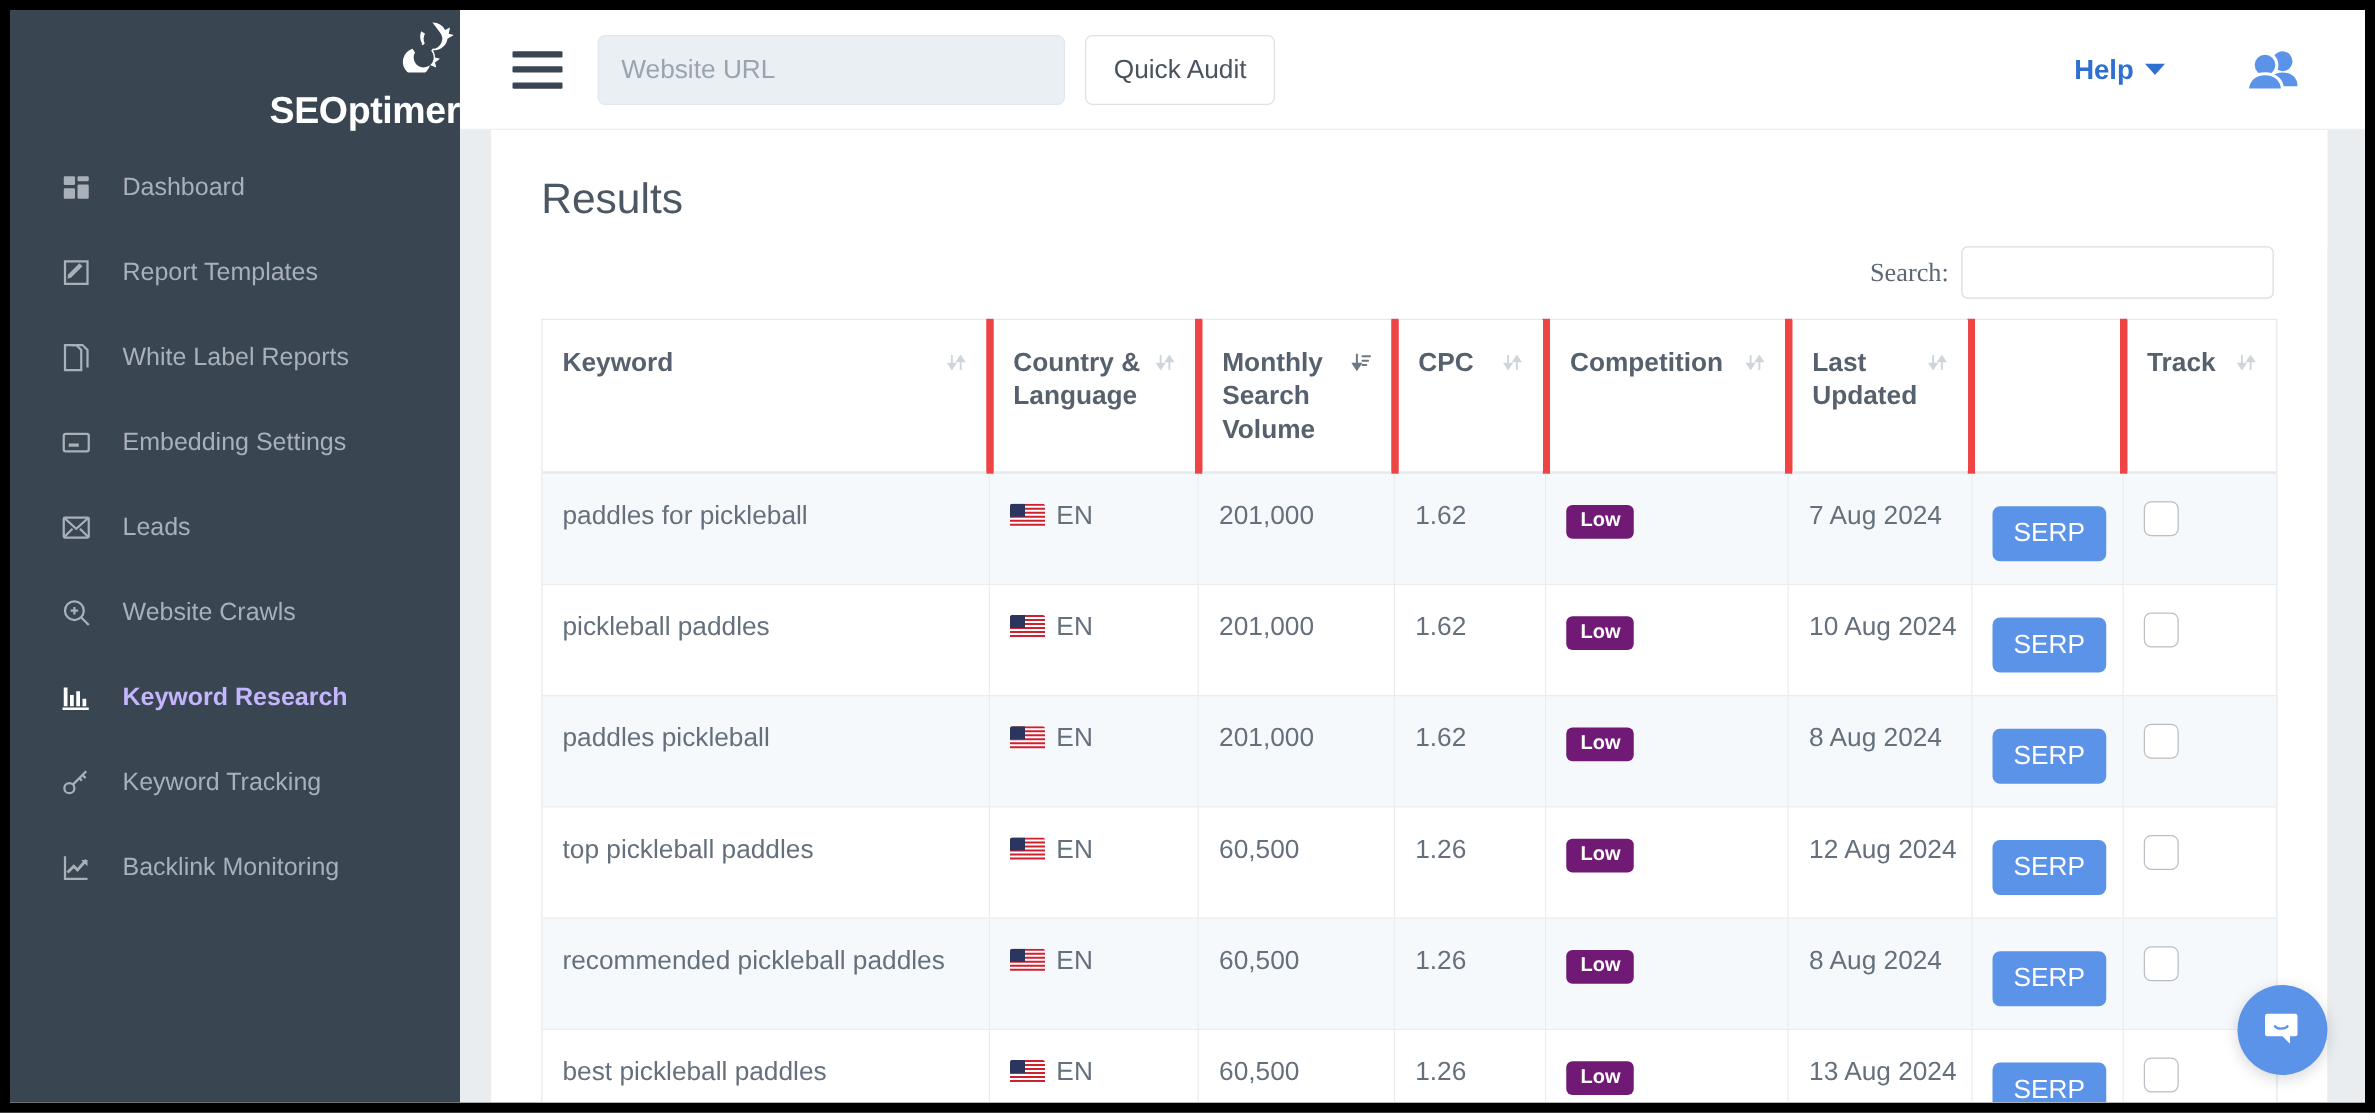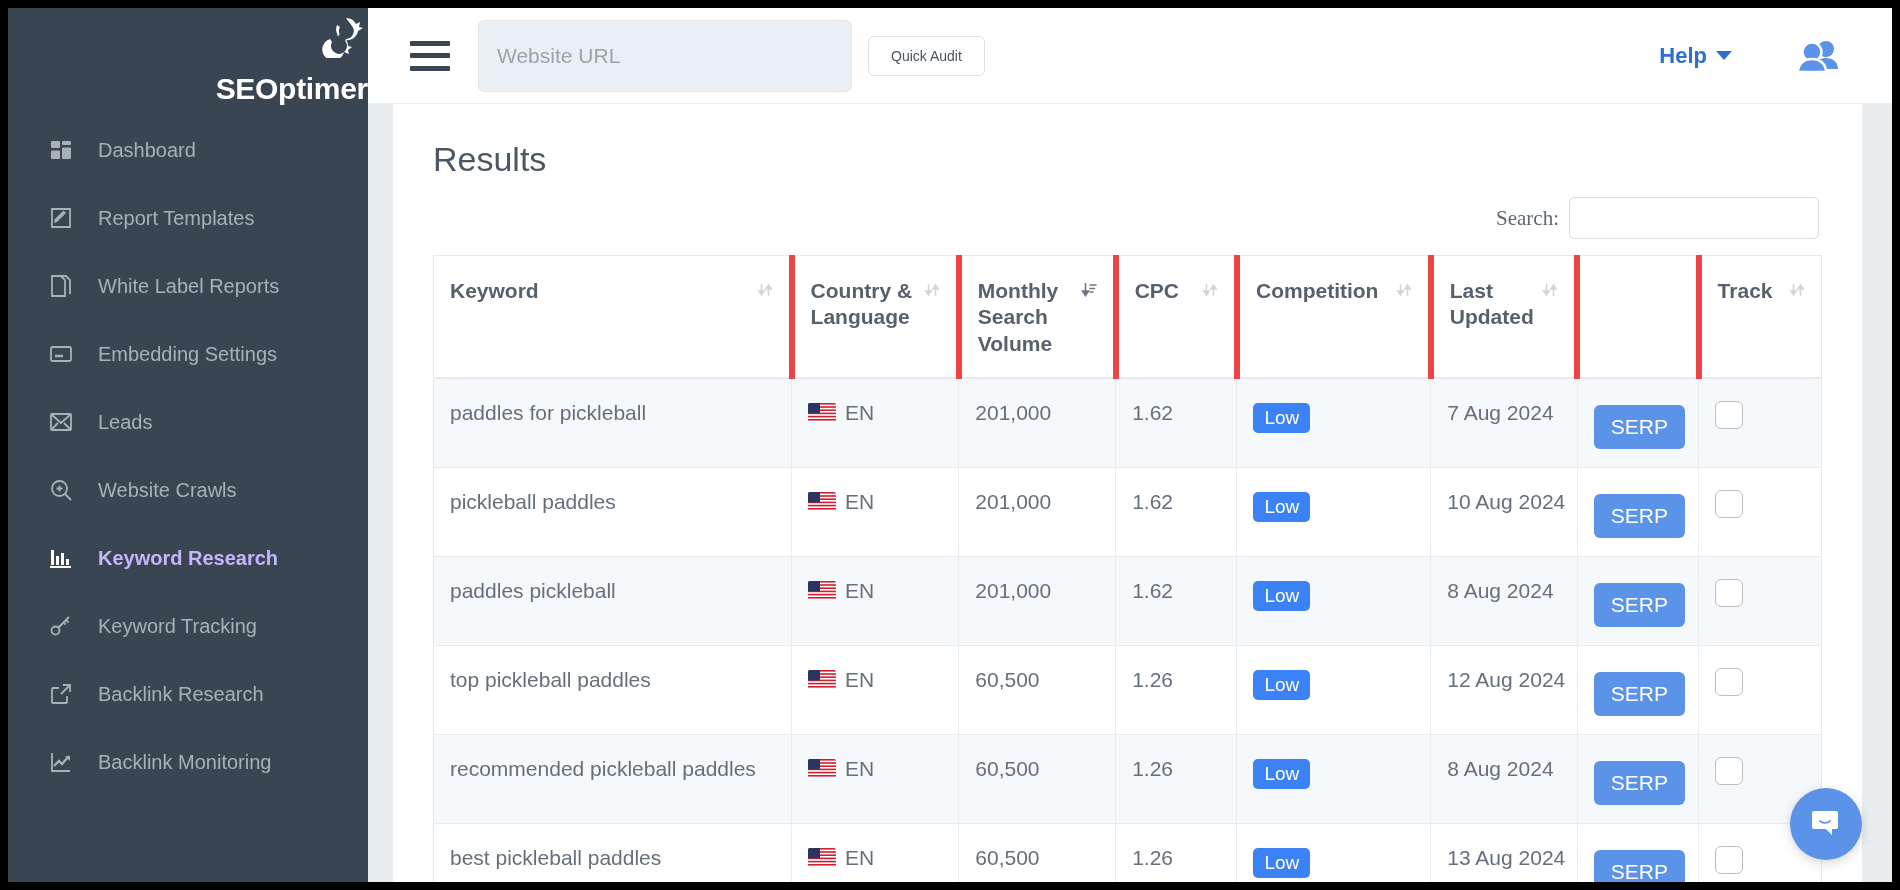--- a/index.html
+++ b/index.html
@@ -87,39 +87,39 @@
   .hamburger {
     width: 40px; height: 30px;
     margin-left: 12px; margin-right: 28px;
     display: flex; flex-direction: column; justify-content: space-between;
     cursor: pointer;
   }
   .hamburger span {
     display: block; height: 5px; border-radius: 1px; background: #3a4552;
   }
   .url-input {
-    width: 374px; height: 72px;
+    width: 374px; height: 56px;
     background: #eaeff3;
     border: 1px solid #e2e7eb;
     border-radius: 6px;
     padding: 0 18px;
     font-size: 21px;
     color: #5a6570;
     font-family: "Liberation Sans", sans-serif;
     outline: none;
   }
   .url-input::placeholder { color: #9aa4ae; }
   .quick-audit {
     margin-left: 16px;
-    height: 40px;
+    height: 56px;
     padding: 0 22px;
     background: #ffffff;
     border: 1px solid #dde2e7;
     border-radius: 6px;
-    font-size: 14px;
+    font-size: 21px;
     color: #49535e;
     cursor: pointer;
     font-family: "Liberation Sans", sans-serif;
   }
   .topbar-right {
     margin-left: auto;
     display: flex;
     align-items: center;
     gap: 64px;
     padding-right: 18px;
@@ -215,24 +215,24 @@
     vertical-align: top;
     height: 78px;
   }
   table.kw td:last-child { border-right: none; }
   table.kw tbody tr:nth-child(odd) td { background: #f6f9fb; }
   table.kw tbody tr:nth-child(even) td { background: #ffffff; }
   .flagcell { display: flex; align-items: center; gap: 9px; }
   .flag { width: 28px; height: 19px; flex: 0 0 28px; border-radius: 2px; overflow: hidden; display:block; }
   .badge-low {
     display: inline-block;
-    background: #3b82f6;
+    background: #701a75;
     color: #ffffff;
-    font-size: 19px;
-    font-weight: normal;
+    font-size: 16px;
+    font-weight: bold;
     border-radius: 5px;
     padding: 5px 11px 6px 11px;
     line-height: 1;
     position: relative;
     top: 2px;
   }
   .serp-btn {
     display: inline-block;
     background: #5b93e8;
     color: #ffffff;
@@ -363,29 +363,20 @@
           <span class="nav-label">Keyword Research</span>
         </div>
         <div class="nav-item">
           <span class="nav-icon">
             <svg viewBox="0 0 24 24" width="24" height="24" stroke="currentColor" fill="none" stroke-width="1.8">
               <circle cx="6.5" cy="16.5" r="4"></circle>
               <path d="M9.5 13.5L20 3M17 6l2.5 2.5M14.5 8.5l2 2"></path>
             </svg>
           </span>
           <span class="nav-label">Keyword Tracking</span>
-        </div>
-        <div class="nav-item">
-          <span class="nav-icon">
-            <svg viewBox="0 0 24 24" width="24" height="24" stroke="currentColor" fill="none" stroke-width="1.8">
-              <path d="M14 3h7v7M21 3l-9 9"></path>
-              <path d="M18 14v6a1 1 0 0 1-1 1H4a1 1 0 0 1-1-1V7a1 1 0 0 1 1-1h6"></path>
-            </svg>
-          </span>
-          <span class="nav-label">Backlink Research</span>
         </div>
         <div class="nav-item">
           <span class="nav-icon">
             <svg viewBox="0 0 24 24" width="24" height="24" stroke="currentColor" fill="none" stroke-width="1.8">
               <path d="M3 3v18h18"></path>
               <path d="M5 16l5-5 3 3 7-8" stroke-width="2.3"></path>
               <path d="M16 6h5v5" fill="currentColor" stroke="none"></path>
             </svg>
           </span>
           <span class="nav-label">Backlink Monitoring</span>

